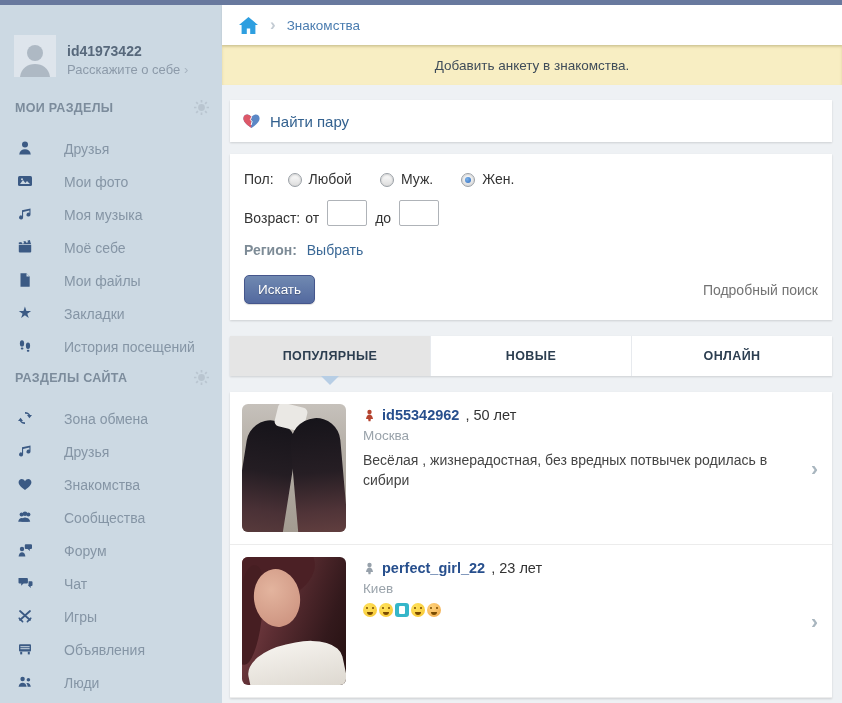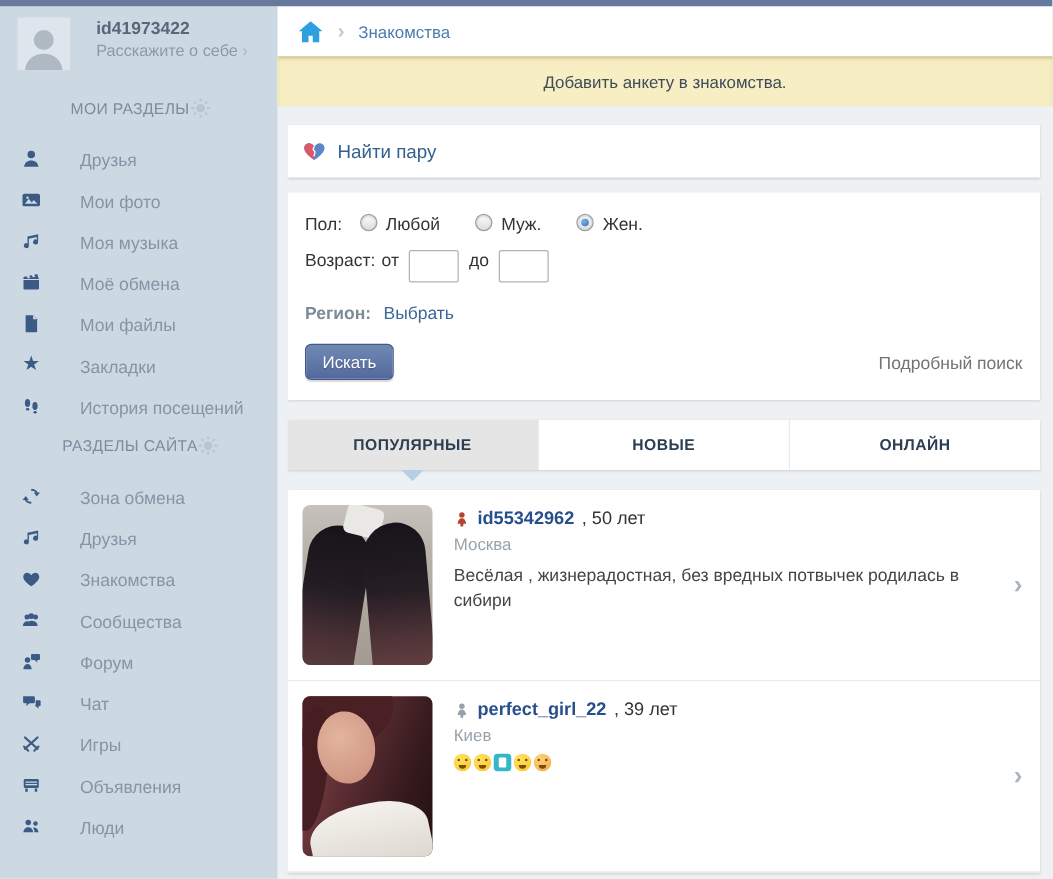--- a/index.html
+++ b/index.html
@@ -6,27 +6,27 @@
   html,body { margin:0; padding:0; }
   body {
     width:842px; height:703px; position:relative; overflow:hidden;
     background:#eef1f4; font-family:"Liberation Sans", sans-serif;
   }
   
   .topstrip{position:absolute;top:0;left:0;width:842px;height:5px;background:#68799e;z-index:6}
 
   
   .sidebar{position:absolute;top:5px;left:0;width:222px;height:698px;background:#ccd9e3}
-  .user-block{display:flex;gap:21px;padding:9px 8px 8px 14px;align-items:flex-start;cursor:pointer}
+  .user-block{display:flex;gap:11px;padding:30px 8px 8px 14px;align-items:flex-end;cursor:pointer}
   .avatar{width:42px;height:42px;background:#dee5ec;display:flex;align-items:flex-end;justify-content:center;flex:0 0 42px}
   .user-name{font-size:14px;font-weight:bold;color:#57687b;line-height:1.2}
   .user-sub{font-size:13px;color:#8c9aa9;margin-top:2px;white-space:nowrap}
   .user-sub .chev{color:#a8b4c0;font-size:13px}
-  .section-header{display:flex;justify-content:center;align-items:center;
-    padding:14px 12px 8px 15px;color:#7c8c9c;font-weight:normal;font-size:12.5px;letter-spacing:.3px}
+  .section-header{display:flex;justify-content:space-between;align-items:center;
+    padding:14px 12px 8px 15px;color:#7c8c9c;font-weight:bold;font-size:12.5px;letter-spacing:.3px}
   .gear{width:17px;height:17px;cursor:pointer}
   .nav-item{display:flex;align-items:flex-end;gap:30px;height:33px;padding-left:16px;
     color:#8595a5;font-size:14px;cursor:pointer}
   .icon16{width:18px;height:18px;flex:0 0 18px;display:flex;align-items:center;justify-content:center}
   .icon16 svg{display:block}
   .glyph{color:#3b5a84;font-size:16px;line-height:1}
 
   
   .breadcrumbbar{position:absolute;left:222px;top:5px;width:620px;height:40px;background:#fff;
     box-shadow:0 1px 2px rgba(0,0,0,.10);display:flex;align-items:center;gap:11px;padding-left:17px;z-index:2}
@@ -40,21 +40,21 @@
     display:flex;align-items:center;justify-content:center;font-size:13.5px;color:#3f4c59;cursor:pointer}
 
   
   .content{position:absolute;left:230px;top:85px;width:602px}
   .card{background:#fff;box-shadow:0 1px 2px rgba(0,0,0,.14)}
 
   .findpair{margin-top:15px;height:42px;display:flex;align-items:center;gap:9px;padding-left:12px}
   .findpair-title{color:#33618f;font-size:15px}
 
   .search-card{margin-top:12px;padding:17px 14px 16px}
-  .form-row{display:flex;align-items:flex-start;font-size:14px;color:#333}
+  .form-row{display:flex;align-items:flex-end;font-size:14px;color:#333}
   .radio{width:14px;height:14px;border-radius:50%;position:relative;flex:0 0 14px;
     background:linear-gradient(#fefefe,#dcdcdc);border:1px solid #9aa0a6;
     box-shadow:inset 0 1px 2px rgba(0,0,0,.18);cursor:pointer}
   .radio.checked::after{content:'';position:absolute;left:3px;top:3px;width:6px;height:6px;border-radius:50%;
     background:radial-gradient(circle at 35% 35%, #7db3e8, #2f6bbf)}
   .radio-lbl{margin:0 0 0 7px;cursor:pointer}
   .gsp{width:28px}
   .row-age{margin-top:13px}
   .age-input{width:40px;height:26px;border:1px solid #afb3b8;border-radius:2px;margin:0 8px;
     font-size:13px;padding:2px 4px;color:#333;background:#fff}
@@ -185,21 +185,21 @@
     <span>Моя музыка</span>
   </div>
 
   <div class="nav-item">
     <span class="icon16">
       <svg width="16" height="16" viewBox="0 0 16 16" fill="#3b5a84">
           <path d="M1.8 6h12.4v6.6a1 1 0 01-1 1H2.8a1 1 0 01-1-1z"></path>
           <path d="M1.8 5.2V3.6l2.5-.6 1 1.7 2-.5-1-1.6 2-.5 1 1.7 2-.5-1-1.6 2.6-.6.5 2.1.8 2z"></path>
         </svg>
     </span>
-    <span>Моё обмена</span>
+    <span>Моё себе</span>
   </div>
 
   <div class="nav-item">
     <span class="icon16">
       <svg width="16" height="16" viewBox="0 0 16 16">
           <path d="M3.5 1.2h6l3.2 3.2v9.8a.6.6 0 01-.6.6H3.5z" fill="#3b5a84"></path>
           <path d="M9.5 1.2v3.2h3.2z" fill="#ccd9e3"></path>
         </svg>
     </span>
     <span>Мои файлы</span>
@@ -435,21 +435,21 @@
           <span class="face"></span>
           <span class="shirt"></span>
       </div>
       <div class="pinfo">
         <div class="pname-row">
           <svg class="mini-female" viewBox="0 0 13 13">
             <circle cx="6.5" cy="3" r="2.2" fill="#97a1ab"></circle>
             <path d="M6.5 5.6c-2 0-3 1.6-3.5 4.4h2.2l.3 2.2h2l.3-2.2H10C9.5 7.2 8.5 5.6 6.5 5.6z" fill="#97a1ab"></path>
           </svg>
           <span class="pname">perfect_girl_22</span>
-          <span class="page">, 39 лет</span>
+          <span class="page">, 23 лет</span>
         </div>
         <div class="pcity">Киев</div>
         <div class="emoji-row">
           <span class="em em-yellow"></span>
           <span class="em em-yellow"></span>
           <span class="em em-blue"></span>
           <span class="em em-yellow"></span>
           <span class="em em-blush"></span>
         </div>
       </div>

